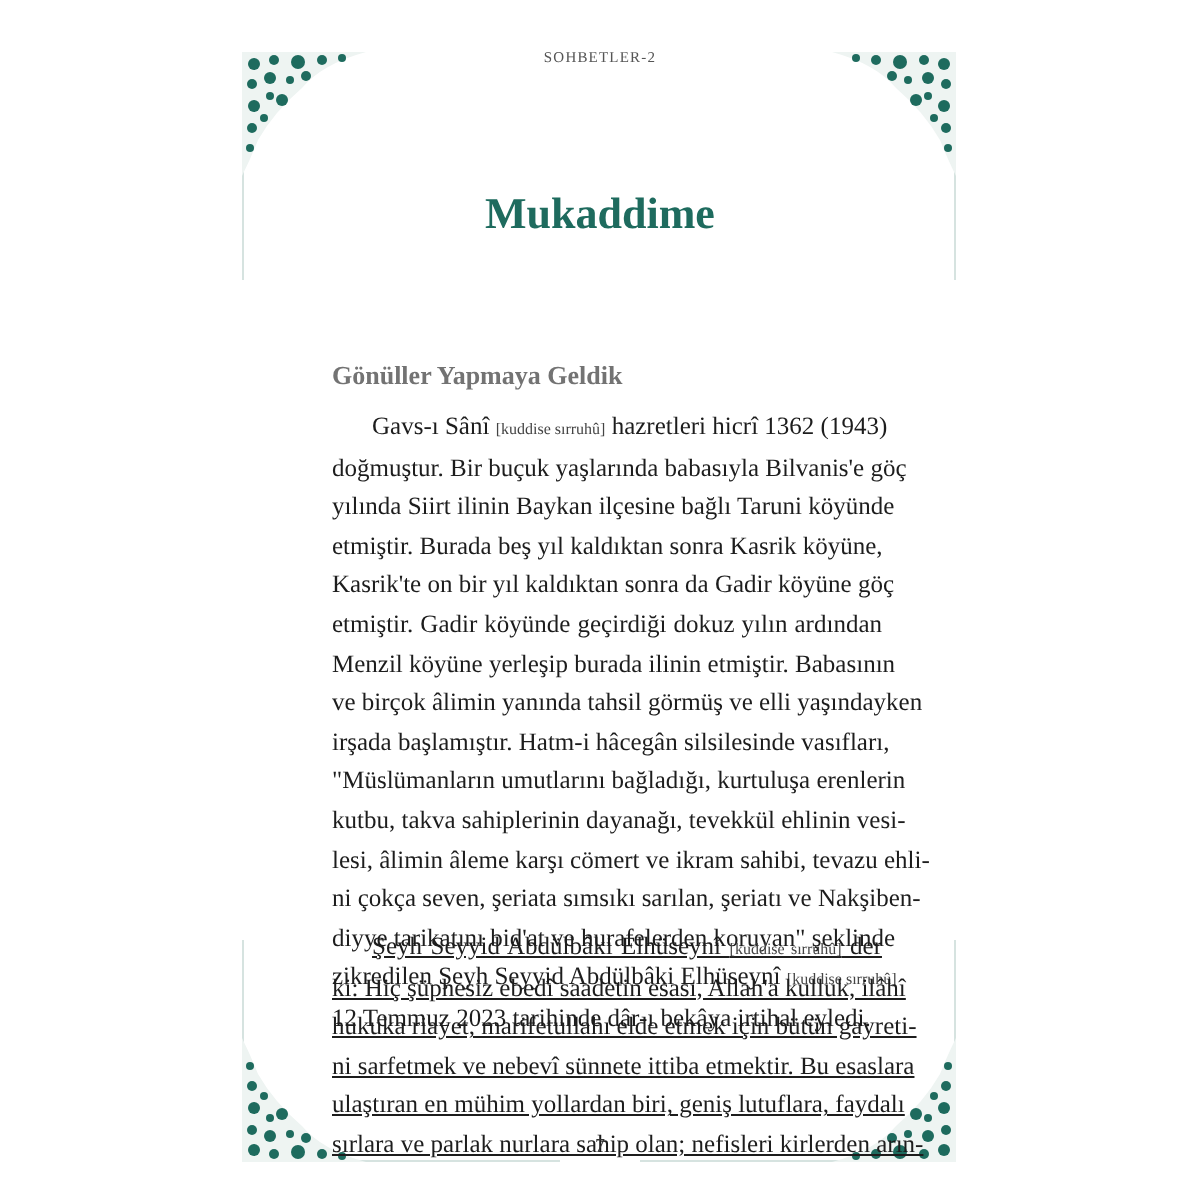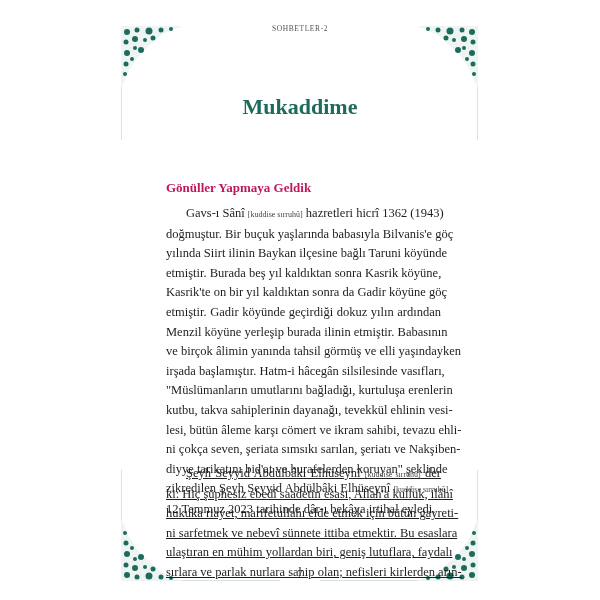--- a/index.html
+++ b/index.html
@@ -5,21 +5,21 @@
   html, body { margin: 0; padding: 0; background: #ffffff; }
   body { width: 600px; height: 600px; position: relative; overflow: hidden;
          font-family: "Liberation Serif", "DejaVu Serif", serif; color: #222; }
   .page { position: absolute; left: 0; top: 0; width: 600px; height: 600px; border-radius: 12px; }
   .frame-line { position: absolute; background: #d6e3e0; }
   .corner { position: absolute; width: 62px; height: 62px; }
   .running-head { position: absolute; top: 24px; left: 0; width: 600px; text-align: center;
                   font-size: 7.5px; letter-spacing: 0.6px; color: #555; }
   .title { position: absolute; top: 94px; left: 0; width: 600px; text-align: center;
            font-size: 22px; font-weight: bold; color: #1e6b5e; }
-  .section-heading { position: absolute; top: 180px; left: 166px; font-size: 13px; font-weight: bold; color: #be185d; }
+  .section-heading { position: absolute; top: 180px; left: 166px; font-size: 13px; font-weight: bold; color: #737373; }
   .body-text { position: absolute; left: 166px; width: 275px; font-size: 12.5px; line-height: 19.6px;
                text-align: justify; color: #1d1d1d; }
   .p1 { top: 204px; }
   .p2 { top: 464px; text-decoration: underline; }
   .line { display: block; text-align: justify; text-align-last: justify; white-space: nowrap; }
   .line.last { text-align-last: left; }
   .small { font-size: 8px; color: #444; }
   .page-number { position: absolute; top: 568px; left: 0; width: 600px; text-align: center;
                  font-size: 10px; color: #333; }
 </style>
@@ -125,21 +125,21 @@
     <span class="line">doğmuştur. Bir buçuk yaşlarında babasıyla Bilvanis'e göç</span>
     <span class="line">yılında Siirt ilinin Baykan ilçesine bağlı Taruni köyünde</span>
     <span class="line">etmiştir. Burada beş yıl kaldıktan sonra Kasrik köyüne,</span>
     <span class="line">Kasrik'te on bir yıl kaldıktan sonra da Gadir köyüne göç</span>
     <span class="line">etmiştir. Gadir köyünde geçirdiği dokuz yılın ardından</span>
     <span class="line">Menzil köyüne yerleşip burada ilinin etmiştir. Babasının</span>
     <span class="line">ve birçok âlimin yanında tahsil görmüş ve elli yaşındayken</span>
     <span class="line">irşada başlamıştır. Hatm-i hâcegân silsilesinde vasıfları,</span>
     <span class="line">"Müslümanların umutlarını bağladığı, kurtuluşa erenlerin</span>
     <span class="line">kutbu, takva sahiplerinin dayanağı, tevekkül ehlinin vesi-</span>
-    <span class="line">lesi, bütün âleme karşı cömert ve ikram sahibi, tevazu ehli-</span>
+    <span class="line">lesi, âlimin âleme karşı cömert ve ikram sahibi, tevazu ehli-</span>
     <span class="line">ni çokça seven, şeriata sımsıkı sarılan, şeriatı ve Nakşiben-</span>
     <span class="line">diyye tarikatını bid'at ve hurafelerden koruyan" şeklinde</span>
     <span class="line"><span>zikredilen Şeyh Seyyid Abdülbâki Elhüseynî </span><span class="small">[kuddise sırruhû]</span><span></span></span>
     <span class="line last">12 Temmuz 2023 tarihinde dâr-ı bekâya irtihal eyledi.</span>
   </div>
 
   <div class="body-text p2">
     <span class="line" style="padding-left:20px;"><span>Şeyh Seyyid Abdülbâki Elhüseynî </span><span class="small">[kuddise sırruhû]</span><span> der</span></span>
     <span class="line">ki: Hiç şüphesiz ebedî saadetin esası, Allah'a kulluk, ilâhî</span>
     <span class="line">hukuka riayet, marifetullahı elde etmek için bütün gayreti-</span>

